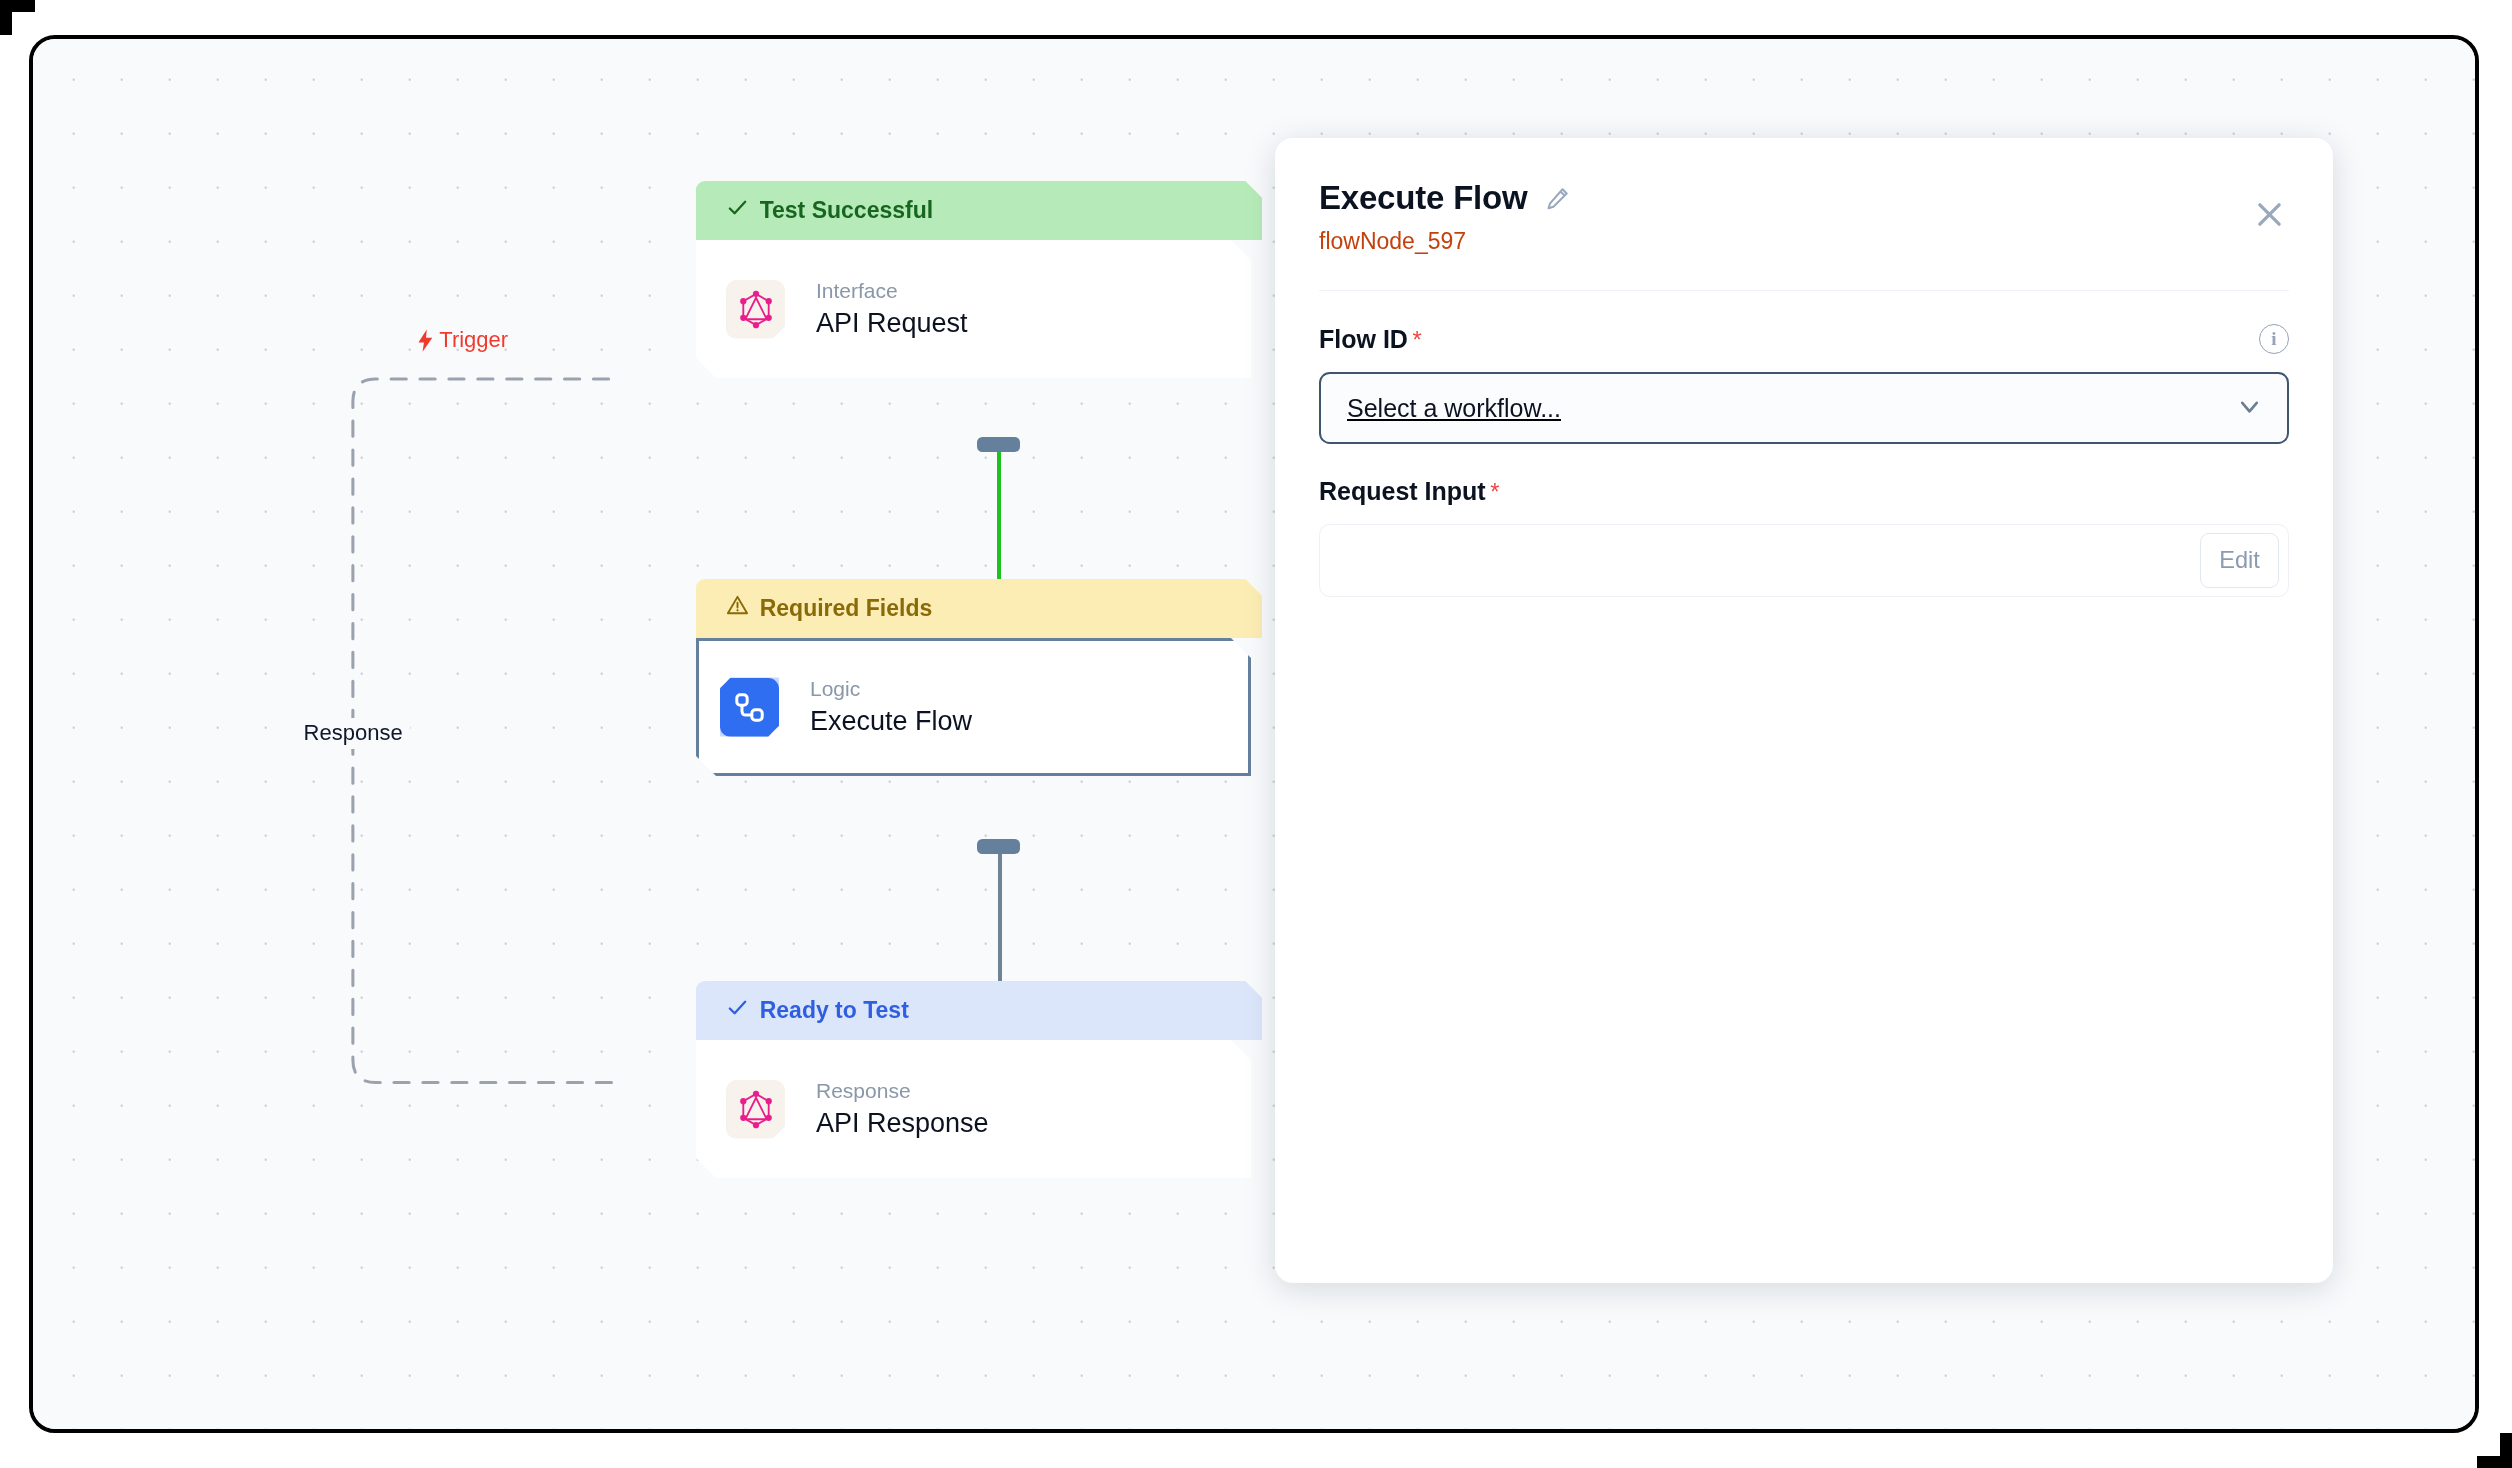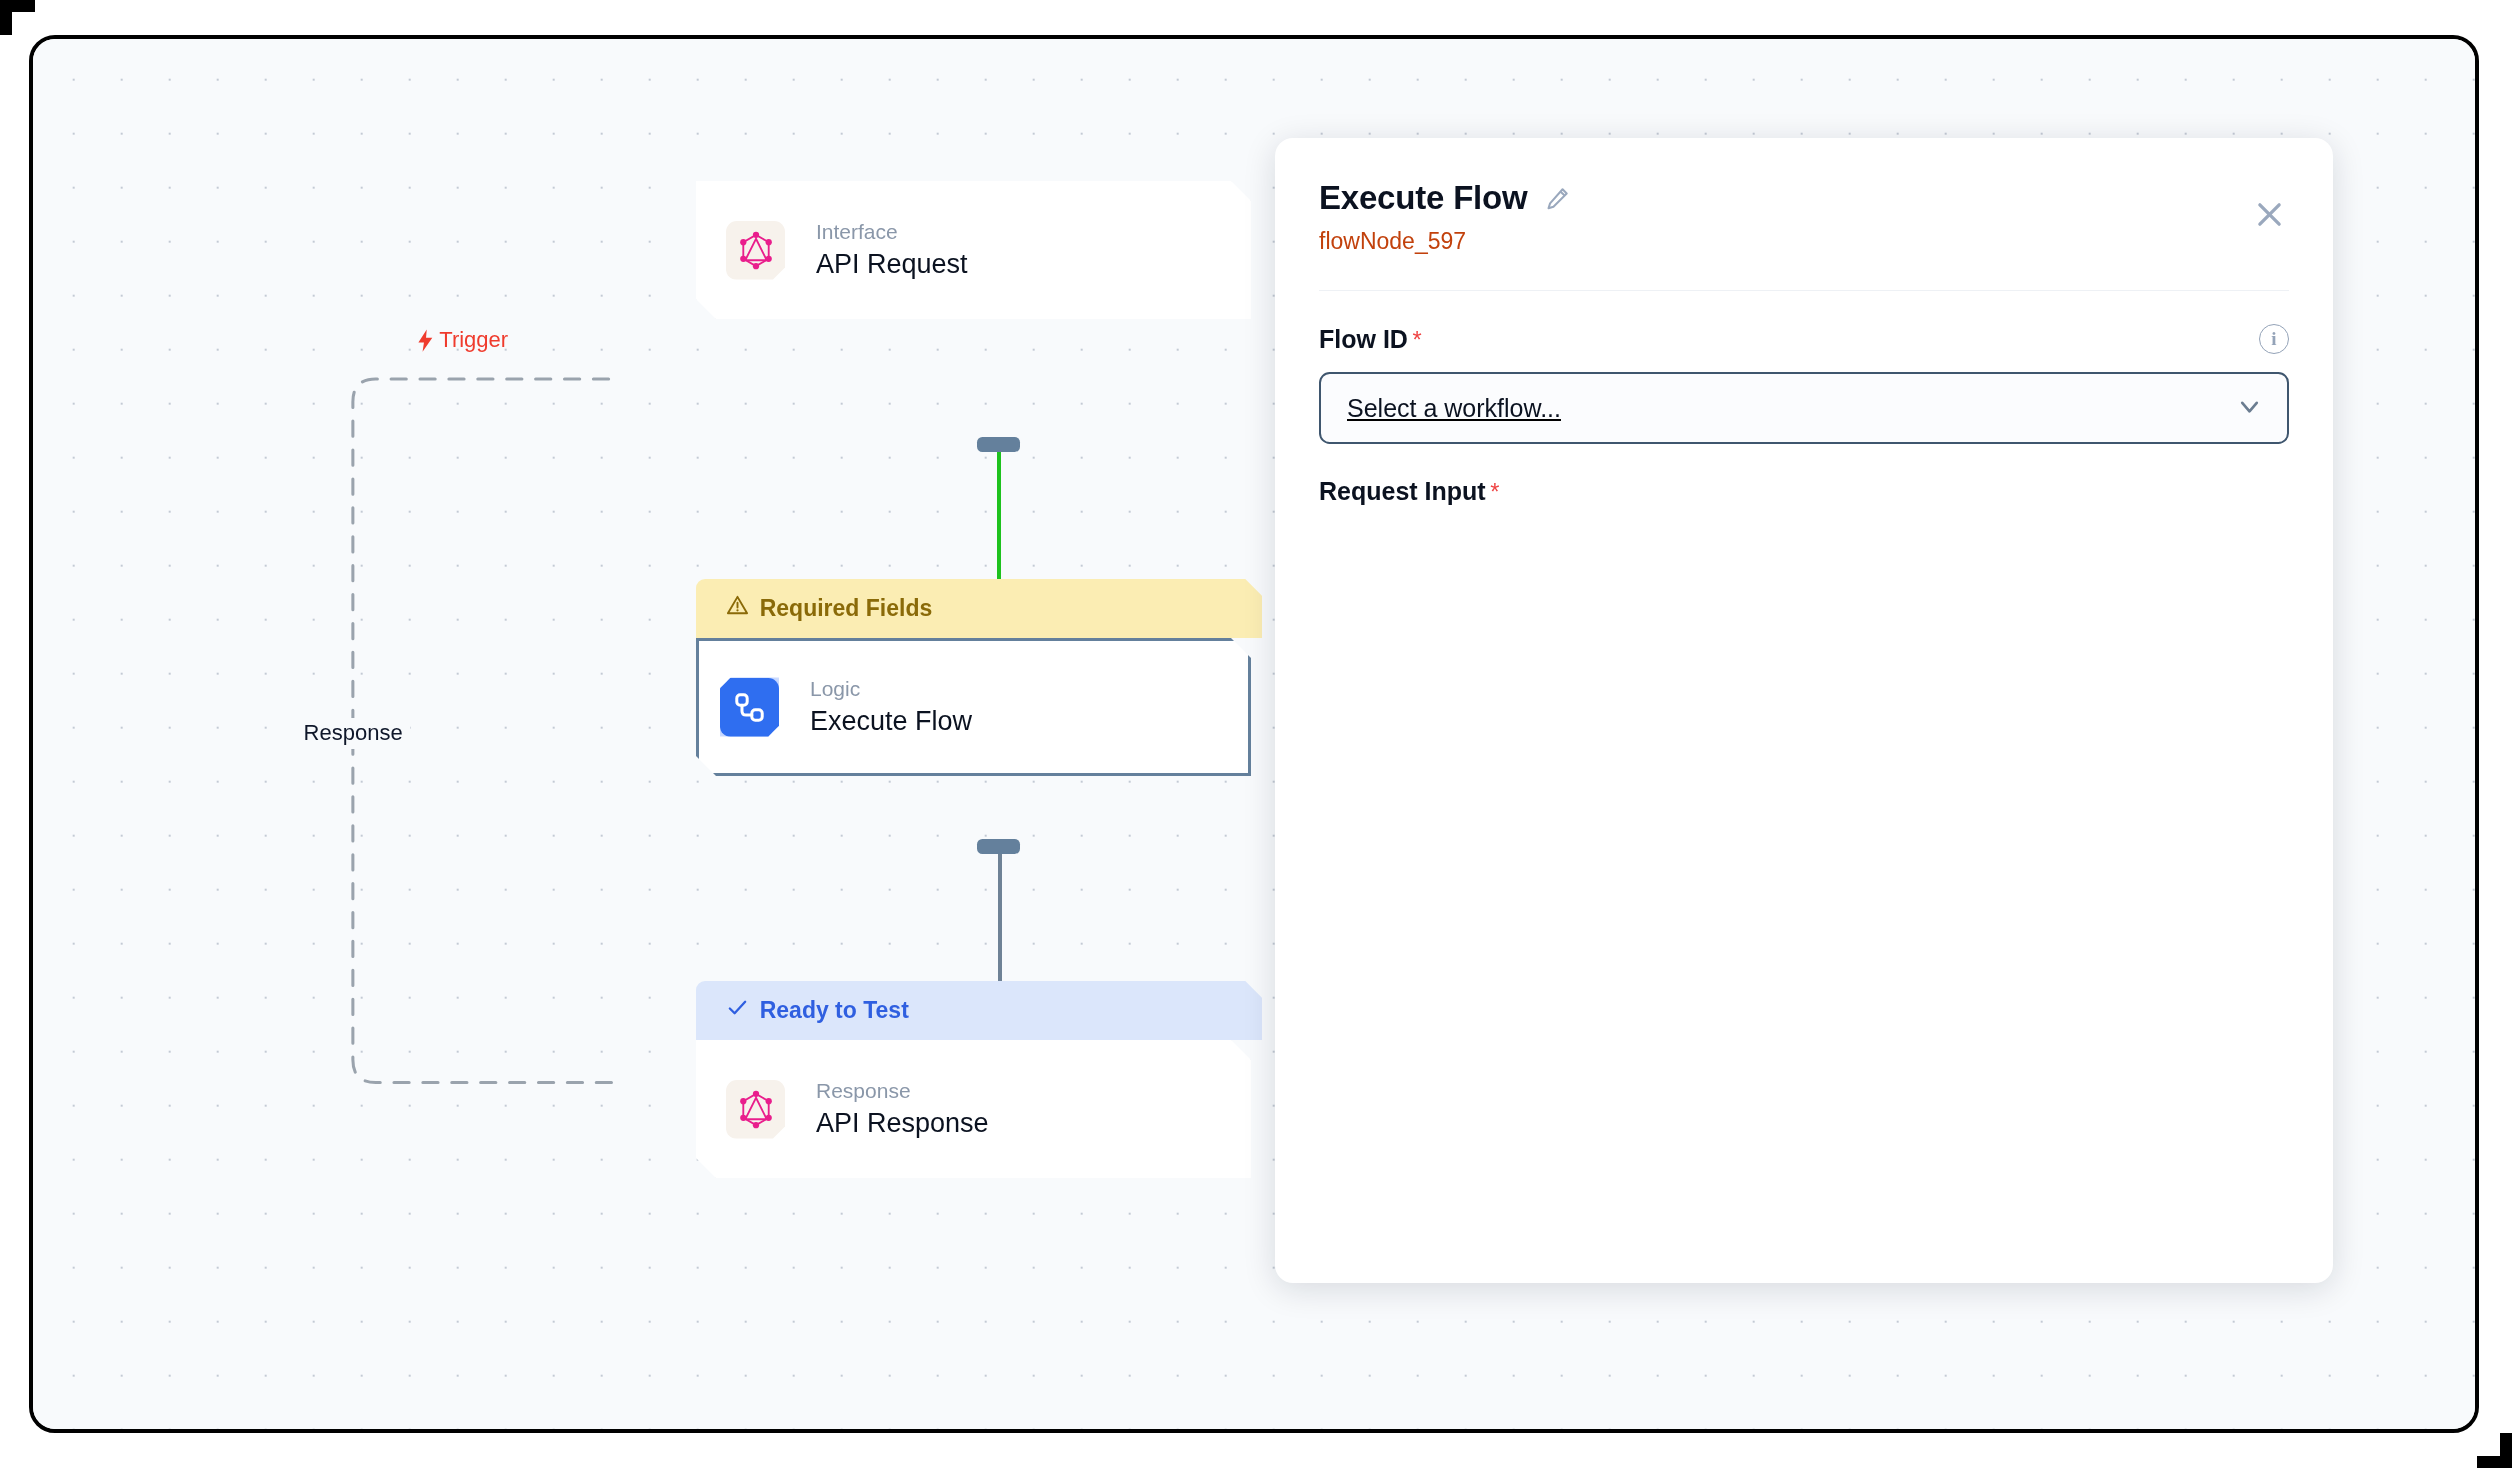--- a/index.html
+++ b/index.html
@@ -305,20 +305,28 @@
       <div class="handle" style="left:944px; top:398px;"></div>
       <div class="link-line green" style="left:964px; top:406px; height:160px;"></div>
       <div class="handle" style="left:944px; top:558px;"></div>
 
       <div class="handle" style="left:944px; top:800px;"></div>
       <div class="link-line slate" style="left:965px; top:808px; height:160px;"></div>
       <div class="handle" style="left:944px; top:960px;"></div>
     </div>
 
     <div class="node" style="left:663px; top:142px;">
+      <div class="node-status green">
+        <span>
+          <svg viewBox="0 0 24 24" width="23" height="23">
+            <polyline points="4,13 9,18 20,6" fill="none" stroke="#17661f" stroke-width="2.4" stroke-linecap="round" stroke-linejoin="round"></polyline>
+          </svg>
+        </span>
+        <span>Test Successful</span>
+      </div>
       <div class="node-body">
         <div class="node-icon graphql">
           <svg viewBox="0 0 40 44" width="40" height="43">
             <g stroke="#e91e8c" stroke-width="1.9" fill="none">
               <polygon points="20,6 33,13.5 33,30.5 20,38 7,30.5 7,13.5"></polygon>
               <polygon points="20,10 31,32 9,32"></polygon>
             </g>
             <g fill="#e91e8c">
               <circle cx="20" cy="6" r="3.2"></circle>
               <circle cx="33" cy="13.5" r="3.2"></circle>
@@ -439,20 +447,23 @@
             </span>
           </div>
         </div>
 
         <div class="field">
           <div class="field-label-row">
             <div>
               <span class="field-label">Request Input</span><span class="req-star">*</span>
             </div>
           </div>
+          <div class="input-control">
+            <div class="edit-btn">Edit</div>
+          </div>
         </div>
 
       </div>
     </div>
 
   </div>
 </div>
 
 
 </body></html>

